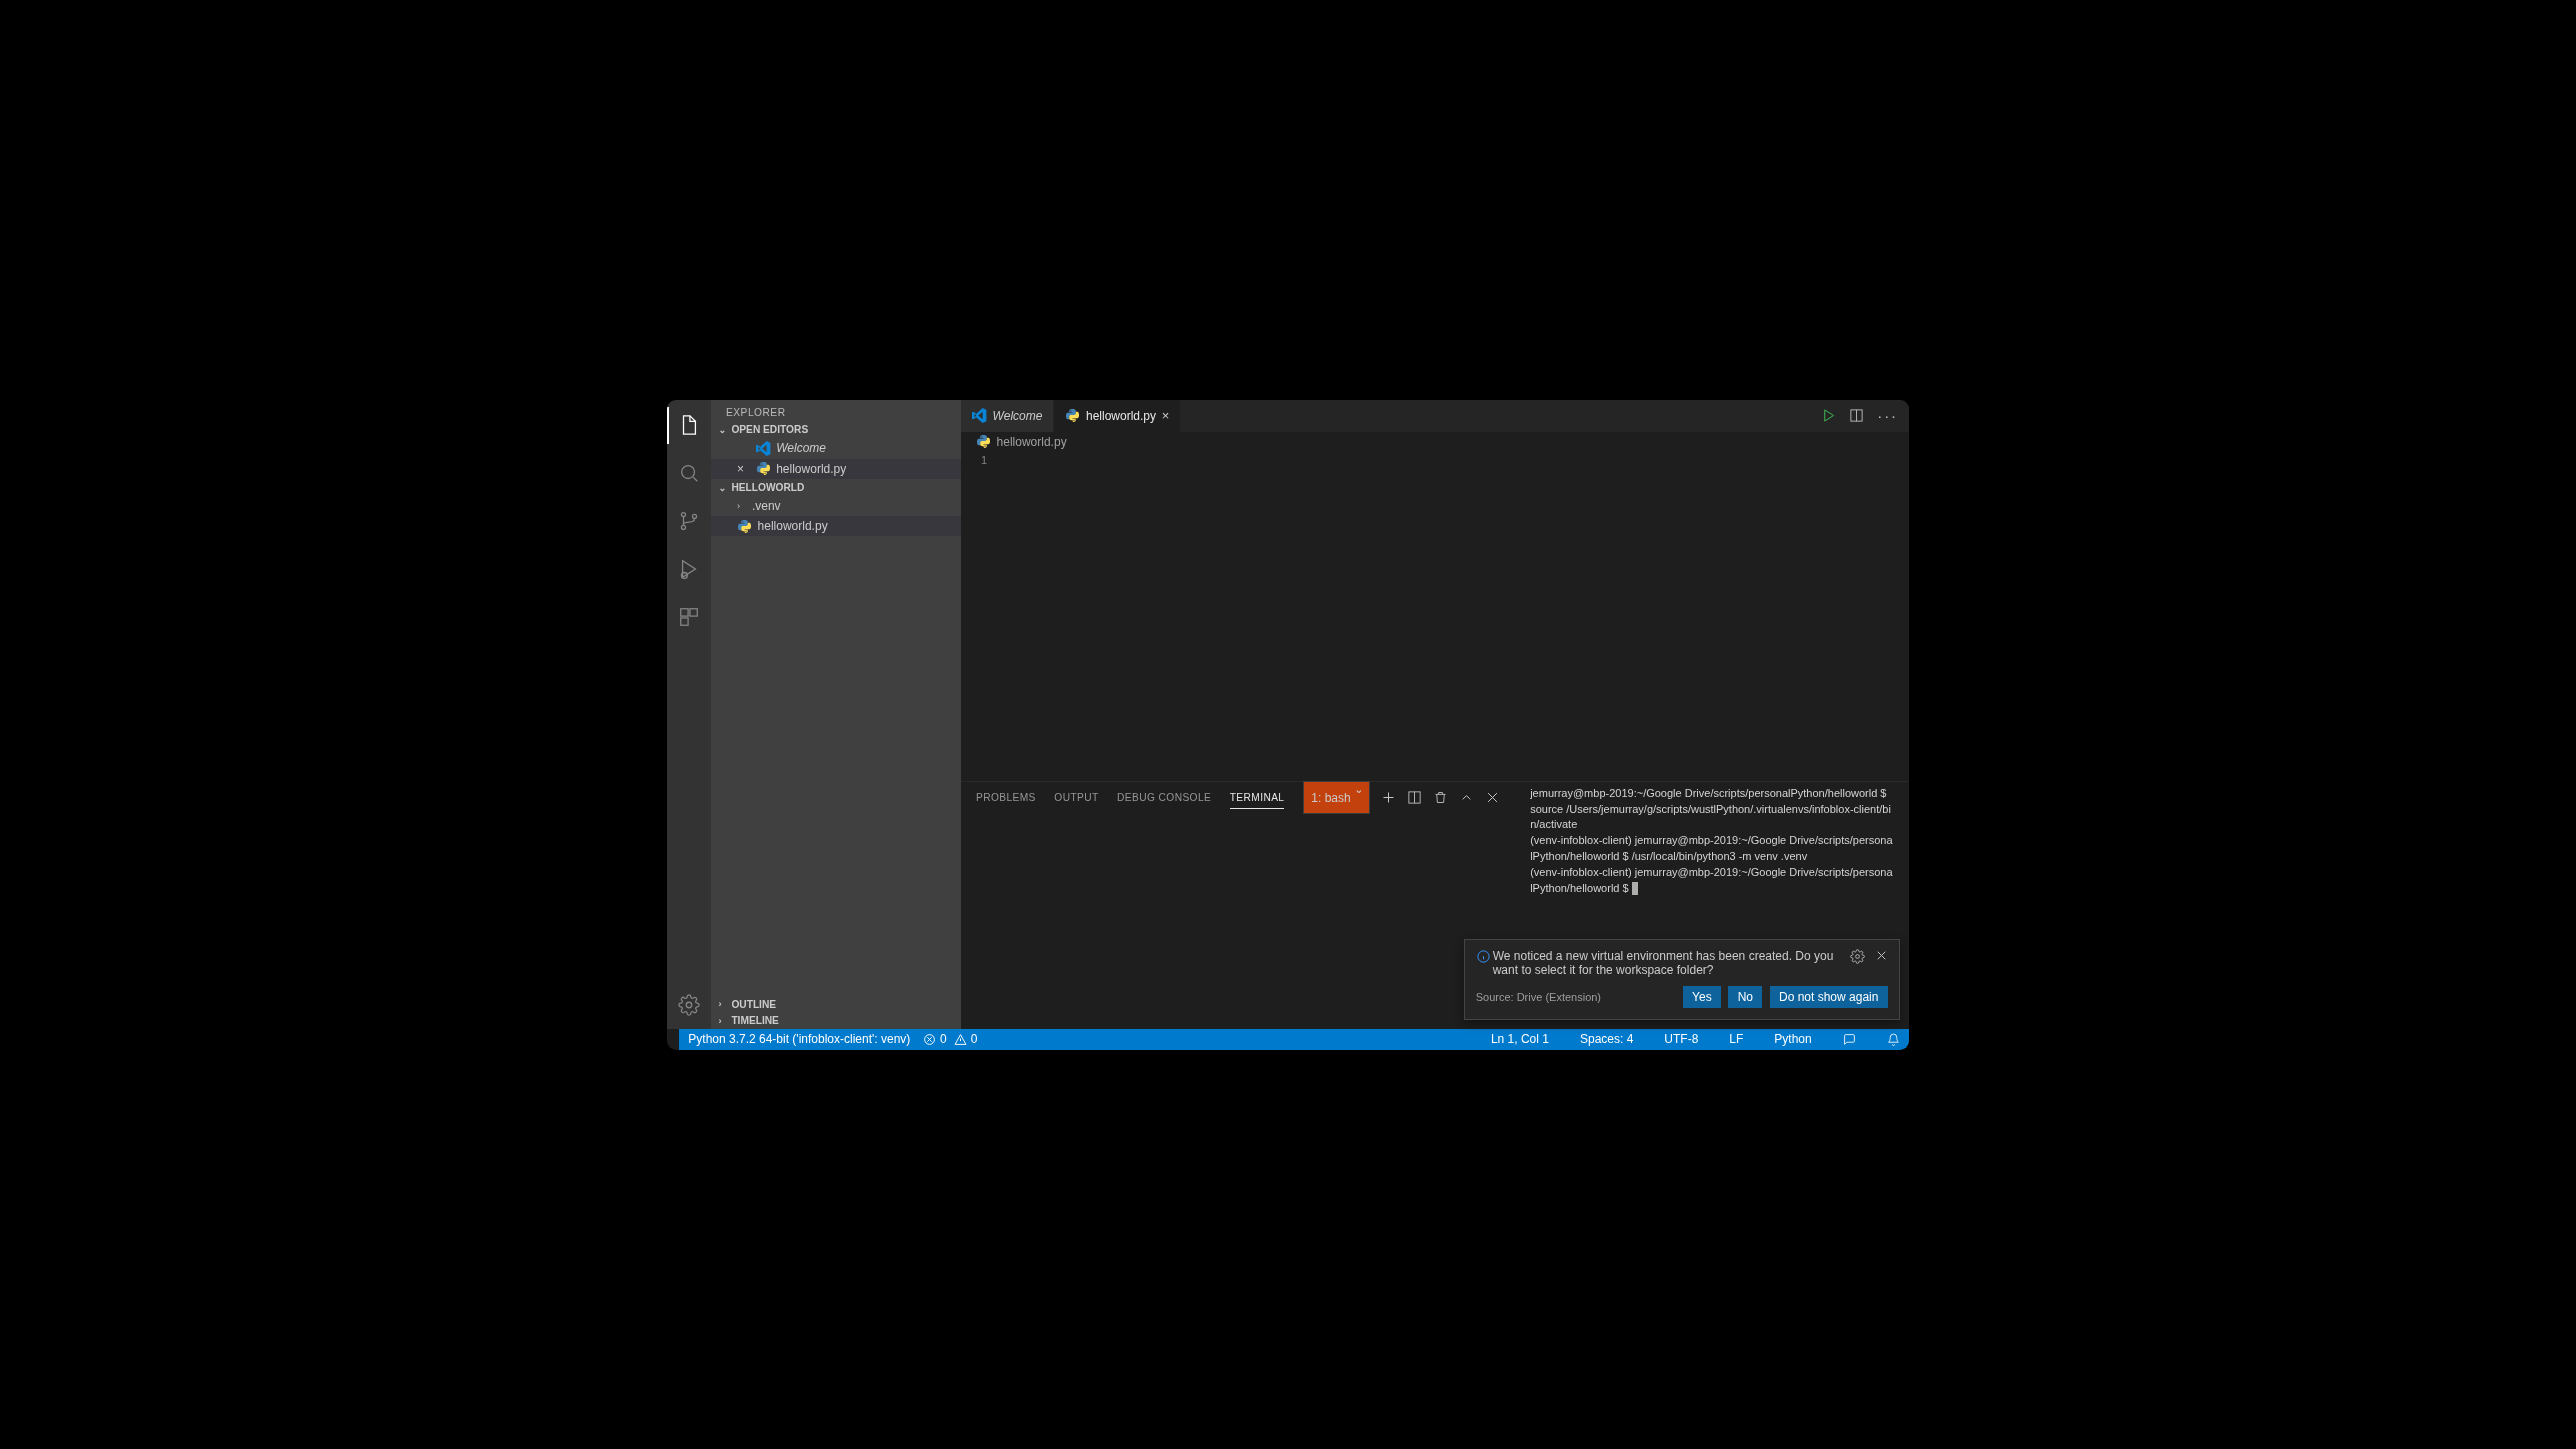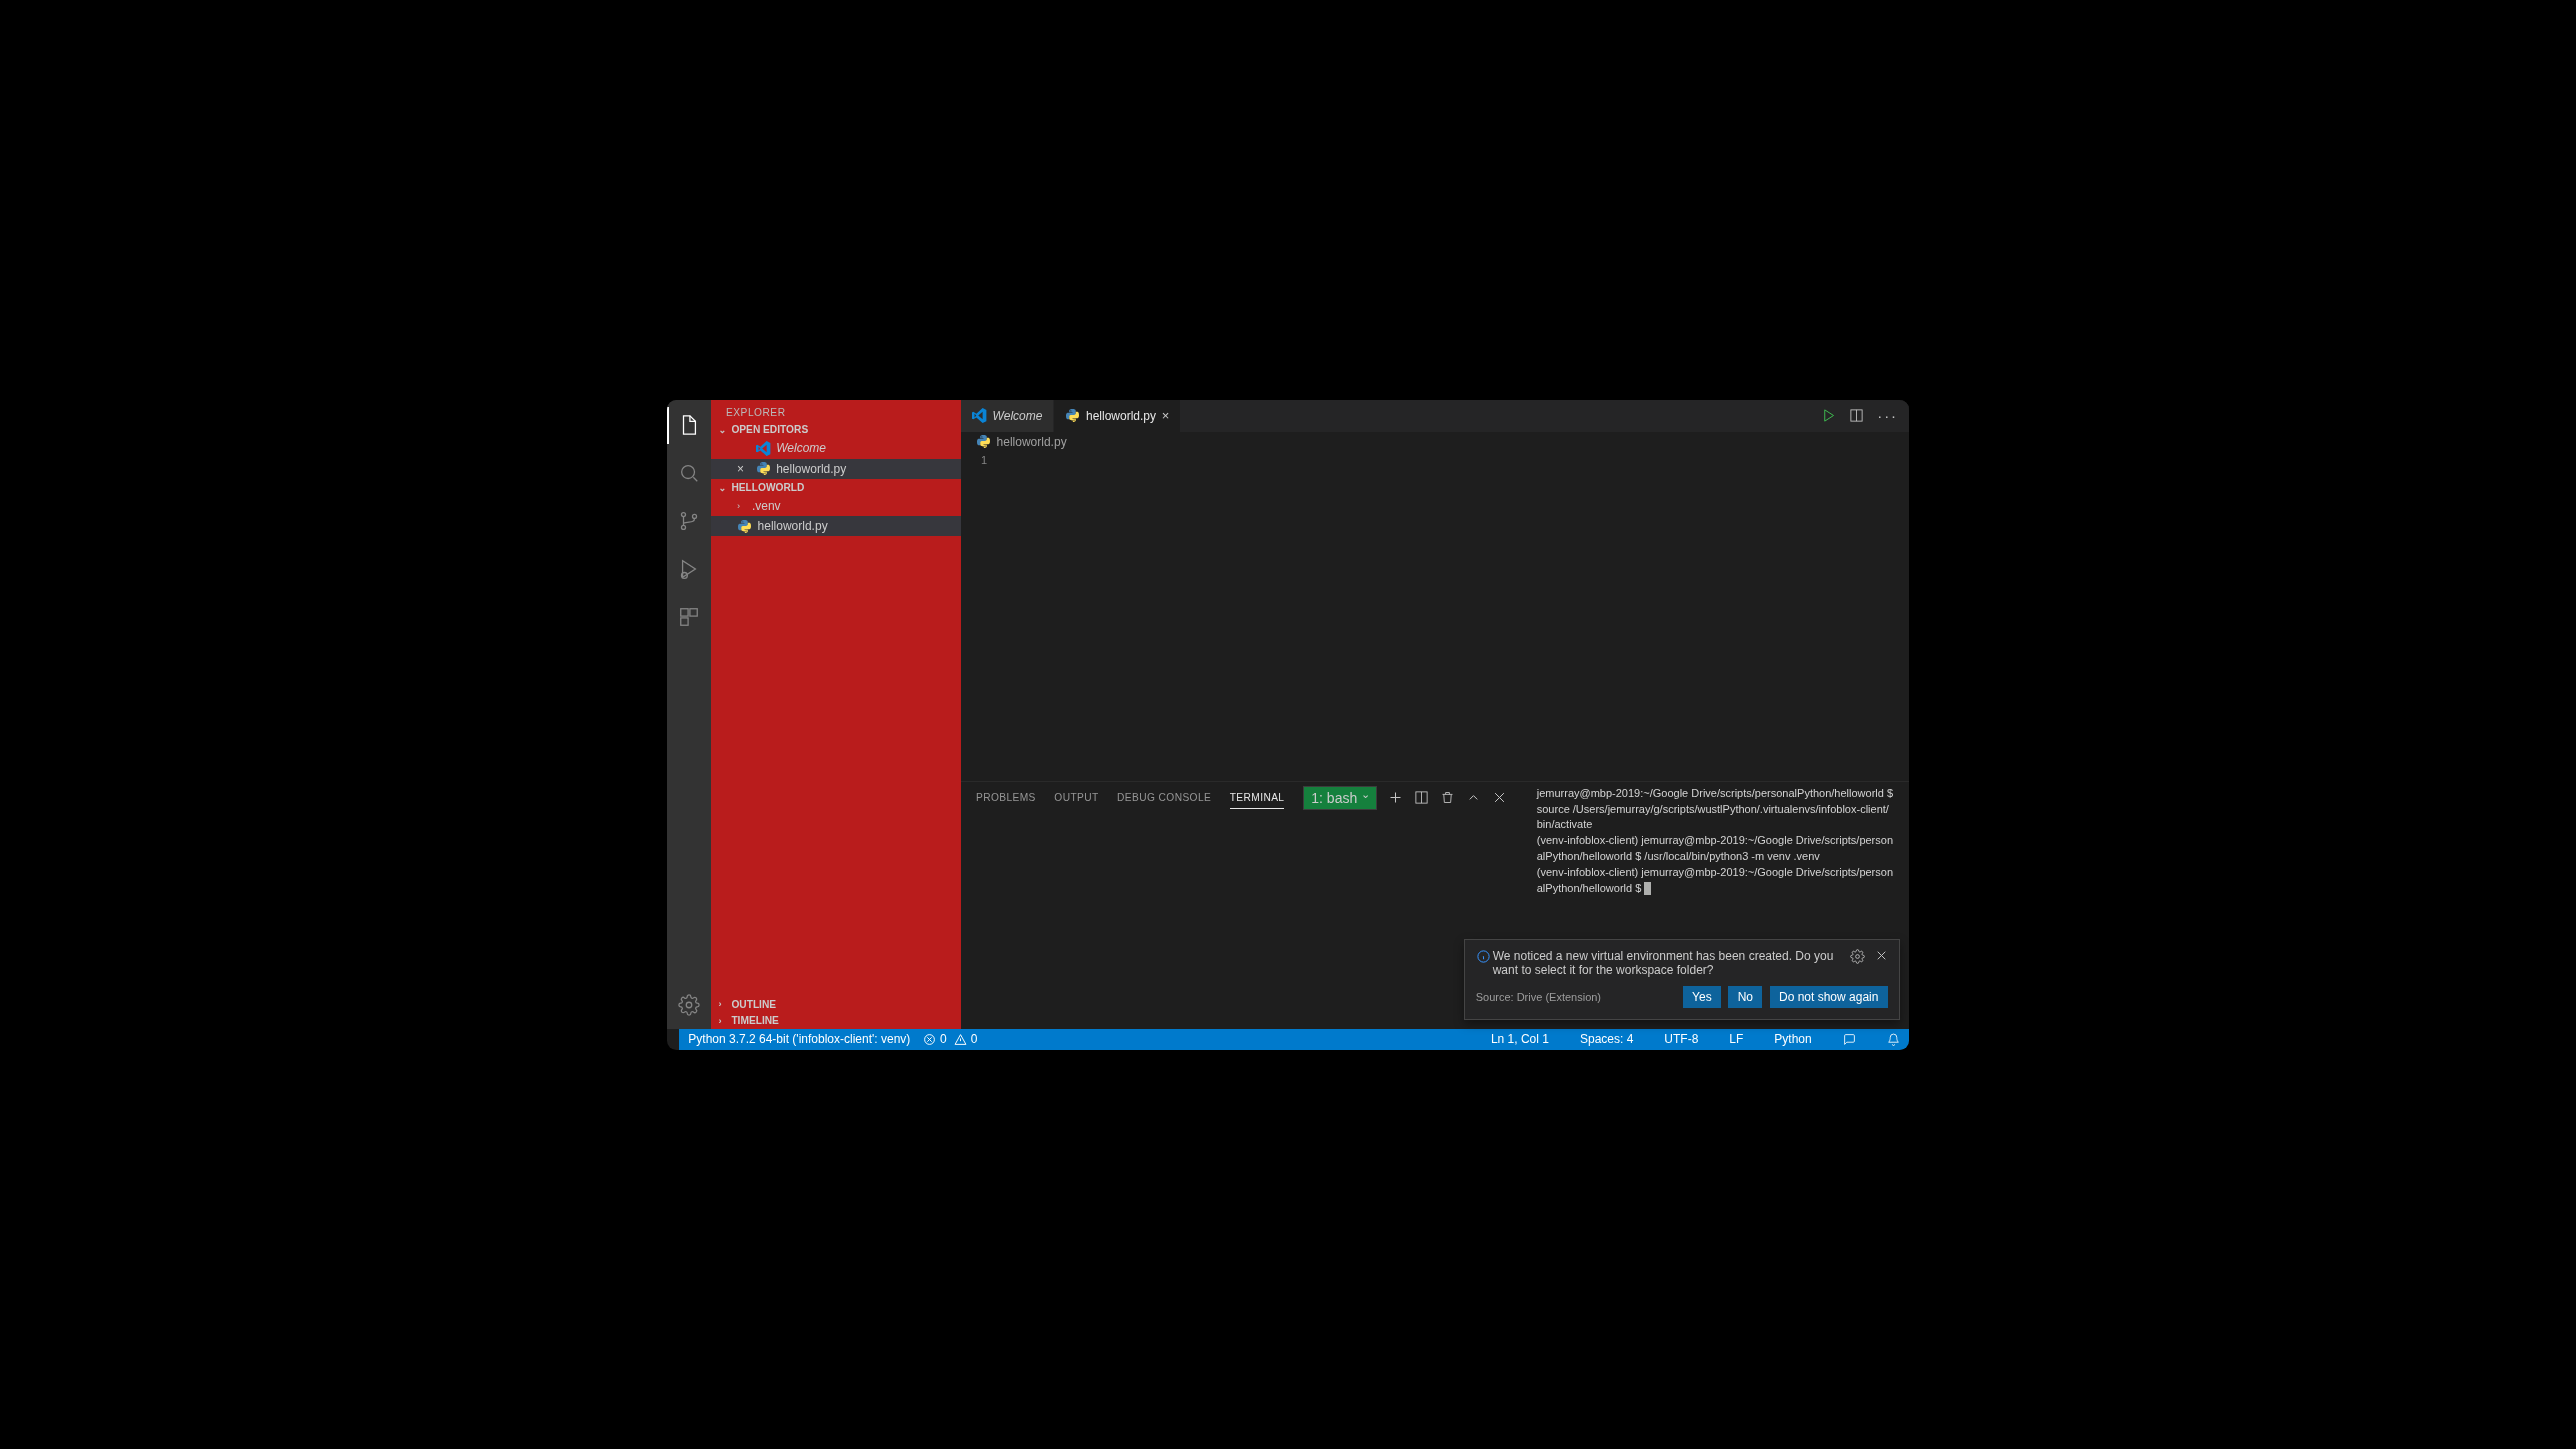--- a/index.html
+++ b/index.html
@@ -9,21 +9,21 @@
 .traffic { display:flex; gap:7.4px; }
 .traffic span { width:11px; height:11px; border-radius:50%; }
 .tl-close{background:#ff5f57;} .tl-min{background:#febc2e;} .tl-max{background:#28c840;}
 .title { position:absolute; left:0; right:0; text-align:center; color:#ccc; font-size:11px; pointer-events:none; }
 .body { flex:1; display:flex; overflow:hidden; }
 .activitybar { width:44px; background:#333333; display:flex; flex-direction:column; align-items:center; padding-top:7.4px; gap:11px; }
 .activitybar .ab-item { width:44px; height:37px; display:flex; align-items:center; justify-content:center; color:#858585; cursor:pointer; position:relative; }
 .activitybar .ab-item.active { color:#fff; }
 .activitybar .ab-item.active::before { content:""; position:absolute; left:0; top:0; bottom:0; width:1.9px; background:#fff; }
 .ab-spacer { flex:1; }
-.sidebar { width:250px; background:#b91c1c; color:#ccc; font-size:12px; display:flex; flex-direction:column; }
+.sidebar { width:250px; background:#404040; color:#ccc; font-size:12px; display:flex; flex-direction:column; }
 .sidebar-hdr { padding:7.4px 15px 3.7px; font-size:10.2px; letter-spacing:0.5px; color:#bbbbbb; }
 .section-hdr { padding:2.8px 7.4px; font-size:10.2px; font-weight:600; color:#cccccc; display:flex; align-items:center; gap:3.7px; cursor:pointer; }
 .section-hdr.small { font-size:10.2px; }
 .tree-row { display:flex; align-items:center; gap:5.6px; padding:1.9px 7.4px 1.9px 18.5px; height:20.4px; cursor:pointer; font-size:12px; }
 .tree-row.indent1 { padding-left:26px; }
 .tree-row.active { background:#37373d; }
 .tree-row .row-close { width:13px; color:#ccc; font-size:12px; }
 .vs-icon { width:15px; height:15px; display:inline-flex; align-items:center; justify-content:center; }
 .py-icon { color:#4b8bbe; }
 .chev { width:9.3px; color:#c5c5c5; font-size:9.3px; }
@@ -36,21 +36,21 @@
 .tab-actions { margin-left:auto; display:flex; align-items:center; gap:13px; padding-right:11px; color:#c5c5c5; }
 .breadcrumb { height:20.4px; display:flex; align-items:center; gap:5.6px; padding:0 15px; color:#a0a0a0; font-size:12px; }
 .editor { flex:1; display:flex; background:#1e1e1e; font-family:Menlo,Consolas,monospace; font-size:11px; overflow:hidden; }
 .gutter { width:37px; text-align:right; padding:1.9px 11px 0 0; color:#858585; }
 .code { flex:1; padding-top:1.9px; color:#d4d4d4; }
 .panel { height:248px; background:#1e1e1e; border-top:0.9px solid #2a2a2a; display:flex; flex-direction:row; }
 .panel-tabs { height:31px; display:flex; align-items:center; padding:0 15px; gap:18.5px; font-size:10.2px; color:#969696; }
 .ptab { cursor:pointer; padding:5.6px 0; letter-spacing:0.4px; }
 .ptab.active { color:#e7e7e7; border-bottom:0.9px solid #e7e7e7; }
 .panel-actions { margin-left:auto; display:flex; align-items:center; gap:11px; color:#c5c5c5; }
-.term-select { background:#15803d; color:#ccc; border:0.9px solid #3c3c3c; font-size:14px; padding:1.9px 18.5px 1.9px 7.4px; height:24px; position:relative; cursor:pointer; display:flex; align-items:center; gap:37px; }
+.term-select { background:#c2410c; color:#ccc; border:0.9px solid #3c3c3c; font-size:12px; padding:1.9px 18.5px 1.9px 7.4px; height:33px; position:relative; cursor:pointer; display:flex; align-items:center; gap:37px; }
 .term-select::after { content:"⌄"; position:absolute; right:5.6px; top:0.9px; font-size:11px; }
 .terminal { flex:1; padding:3.7px 15px; font-family:Menlo,Consolas,monospace; font-size:11px; color:#d4d4d4; line-height:1.35; white-space:pre-wrap; word-break:break-all; overflow:hidden; }
 .cursor-block { display:inline-block; width:6.5px; height:13px; background:#aeafad; vertical-align:text-bottom; }
 .notification { position:absolute; right:9.3px; bottom:30px; width:436px; background:#252526; color:#ccc; font-size:12px; padding:9.3px 11px 11px; border:0.9px solid #454545; box-shadow:0 3.7px 9.3px rgba(0,0,0,.4); }
 .notif-top { display:flex; gap:2px; }
 .notif-icons { margin-left:auto; display:flex; gap:9.3px; color:#c5c5c5; }
 .notif-msg { flex:1; }
 .notif-bottom { display:flex; align-items:center; margin-top:9.3px; }
 .notif-btns { margin-left:auto; display:flex; gap:7.4px; }
 .btn { background:#0e639c; color:#fff; border:none; padding:3.7px 9.3px; font-size:12px; cursor:pointer; }

